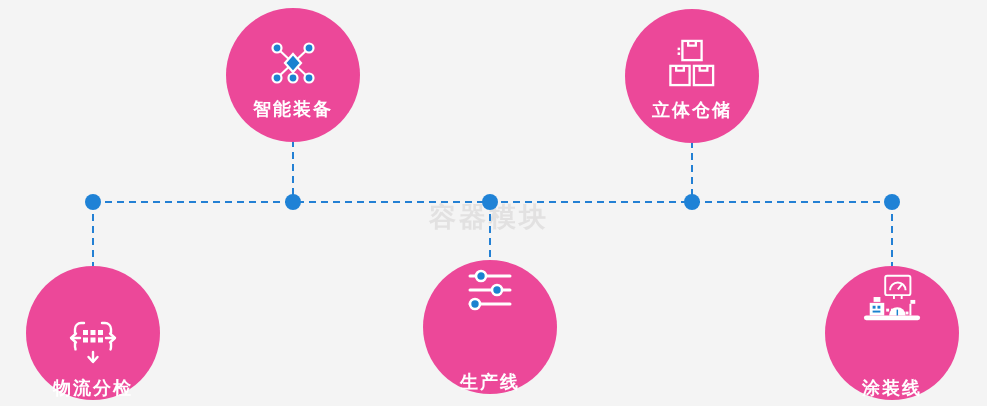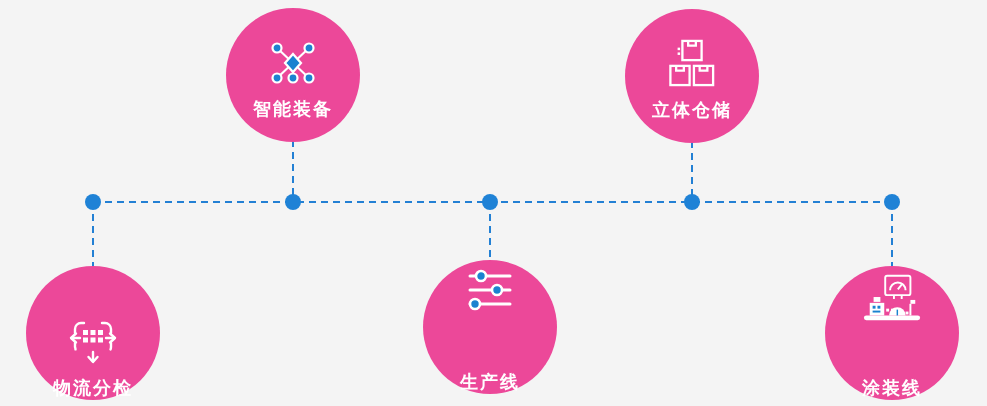--- a/index.html
+++ b/index.html
@@ -77,20 +77,21 @@
     font-weight:bold;
     letter-spacing:2px;
     white-space:nowrap;
   }
 </style>
 </head>
 <body>
 
 <div class="canvas">
 
+  <div class="watermark">容器模块</div>
 
   <div class="hline h-main"></div>
   <div class="vline v-smart"></div>
   <div class="vline v-warehouse"></div>
   <div class="vline v-logistics"></div>
   <div class="vline v-production"></div>
   <div class="vline v-painting"></div>
 
   <div class="dot dot-1"></div>
   <div class="dot dot-2"></div>

